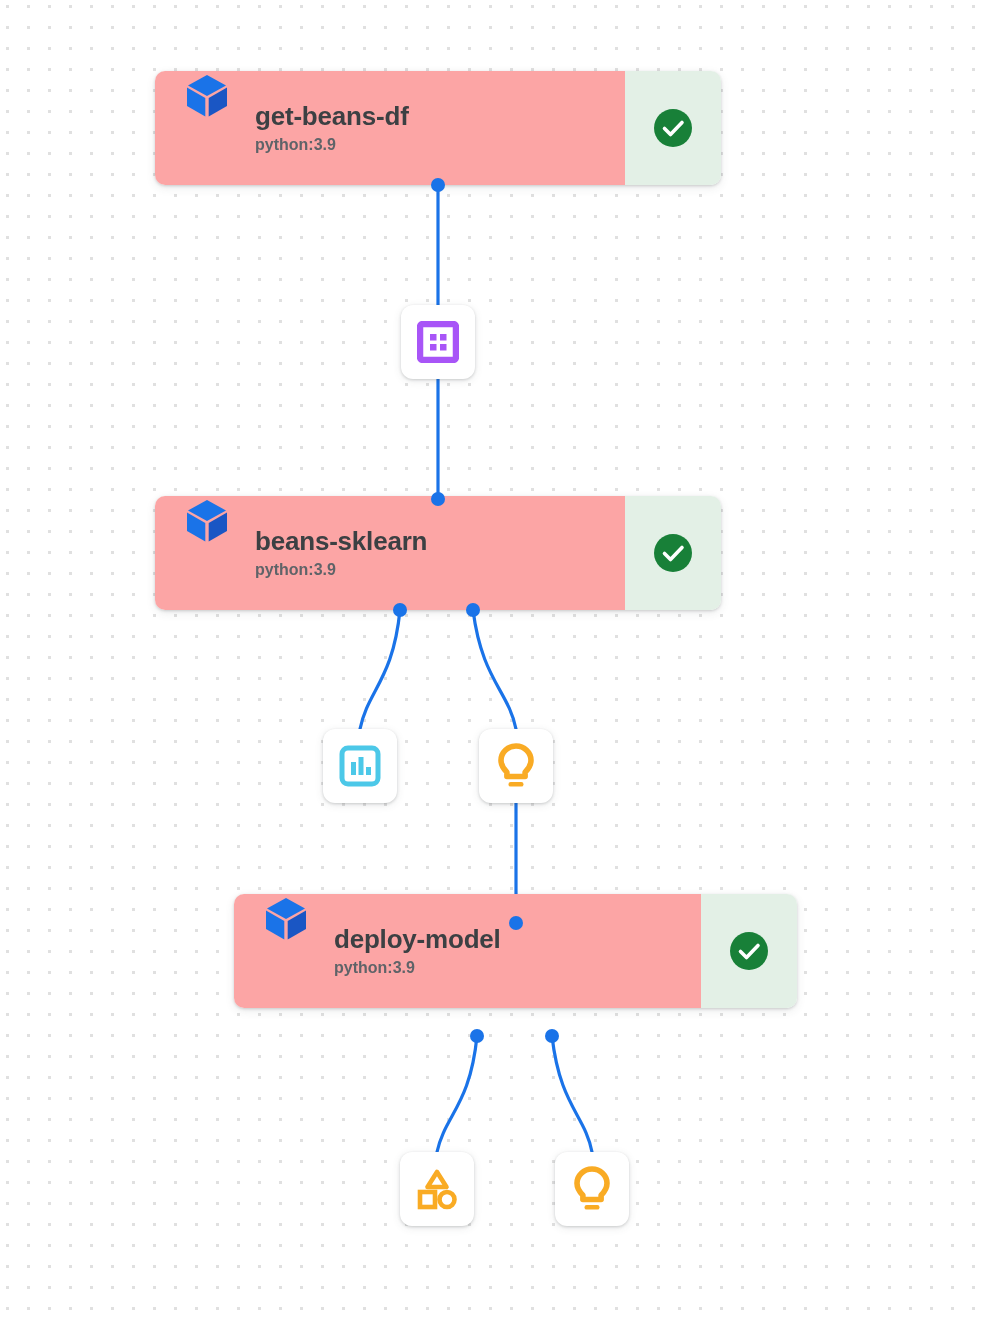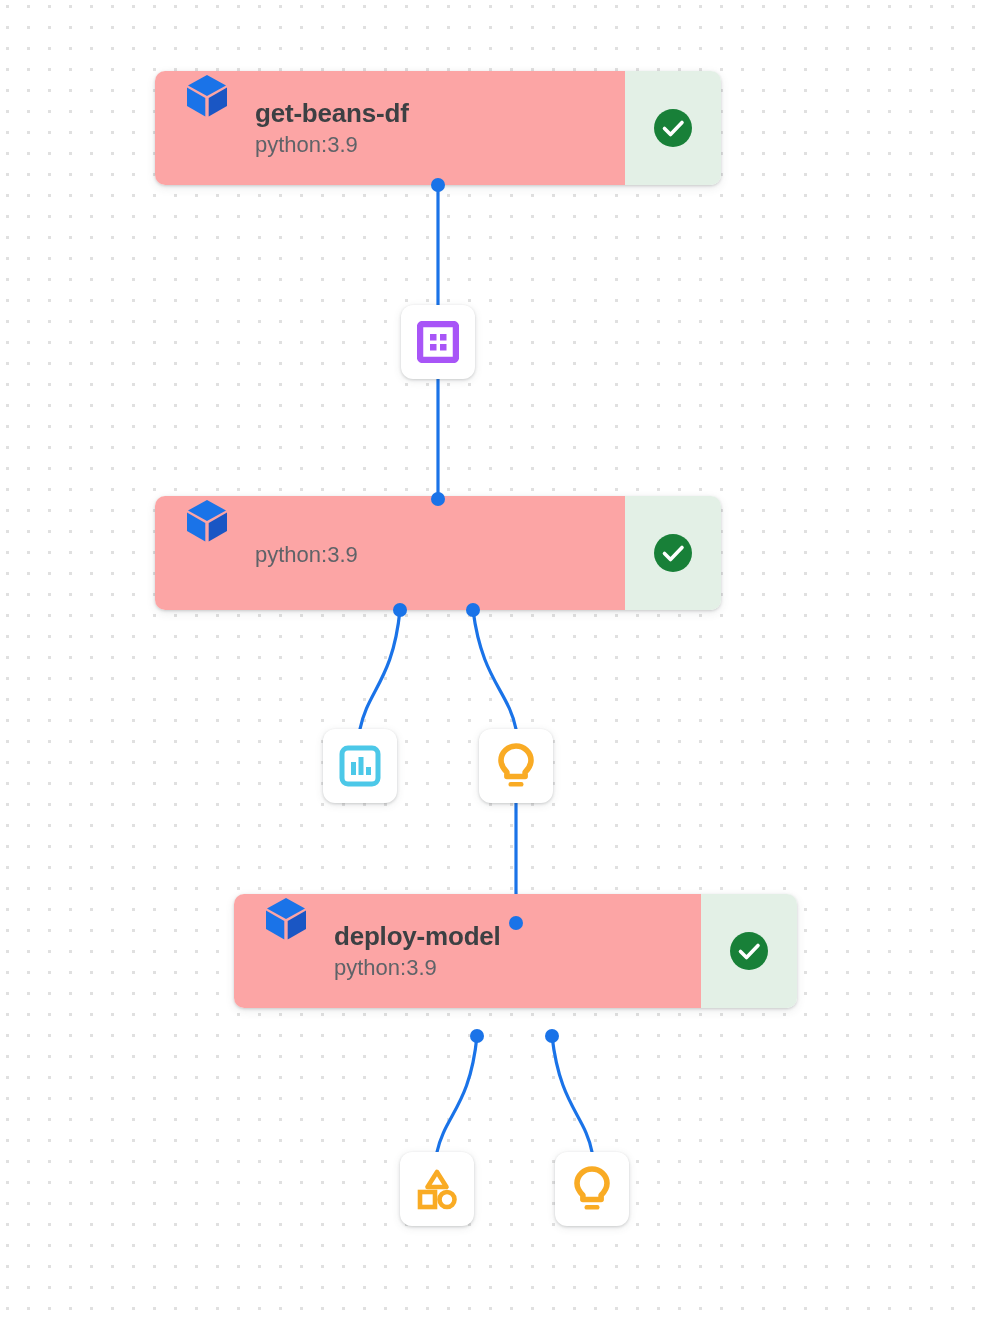--- a/index.html
+++ b/index.html
@@ -64,22 +64,22 @@
     line-height: 1.18;
   }
   .task-title {
     font-size: 26px;
     font-weight: bold;
     color: #3c4043;
     letter-spacing: -0.2px;
     white-space: nowrap;
   }
   .task-subtitle {
-    font-size: 22px;
-    font-weight: normal;
+    font-size: 16px;
+    font-weight: bold;
     color: #5f6368;
     margin-top: 4px;
     white-space: nowrap;
   }
   .task-status {
     flex: 0 0 96px;
     background: #e3f0e6;
     display: flex;
     align-items: center;
     justify-content: center;
@@ -170,20 +170,21 @@
   <div class="task-node" style="left:155px; top:496px; width:566px;">
     <div class="task-main">
       <span class="task-icon">
         <svg width="48" height="48" viewBox="0 0 48 48" aria-hidden="true">
           <path d="M24 4 L43 14.5 L24 25 L5 14.5 Z" fill="#1a73e8"></path>
           <path d="M4 16.5 L22.3 27 L22.3 45.5 L4 35 Z" fill="#1a73e8"></path>
           <path d="M44 16.5 L25.7 27 L25.7 45.5 L44 35 Z" fill="#1a56c4"></path>
         </svg>
       </span>
       <span class="task-labels">
+        <span class="task-title">beans-sklearn</span>
         <span class="task-subtitle">python:3.9</span>
       </span>
     </div>
     <div class="task-status">
       <svg width="44" height="44" viewBox="0 0 44 44" aria-hidden="true">
         <circle cx="22" cy="22" r="19" fill="#188038"></circle>
         <path d="M13.5 22.5 L19.5 28.5 L31 16.5" fill="none" stroke="#ffffff" stroke-width="3.6" stroke-linecap="round" stroke-linejoin="round"></path>
       </svg>
     </div>
   </div>

